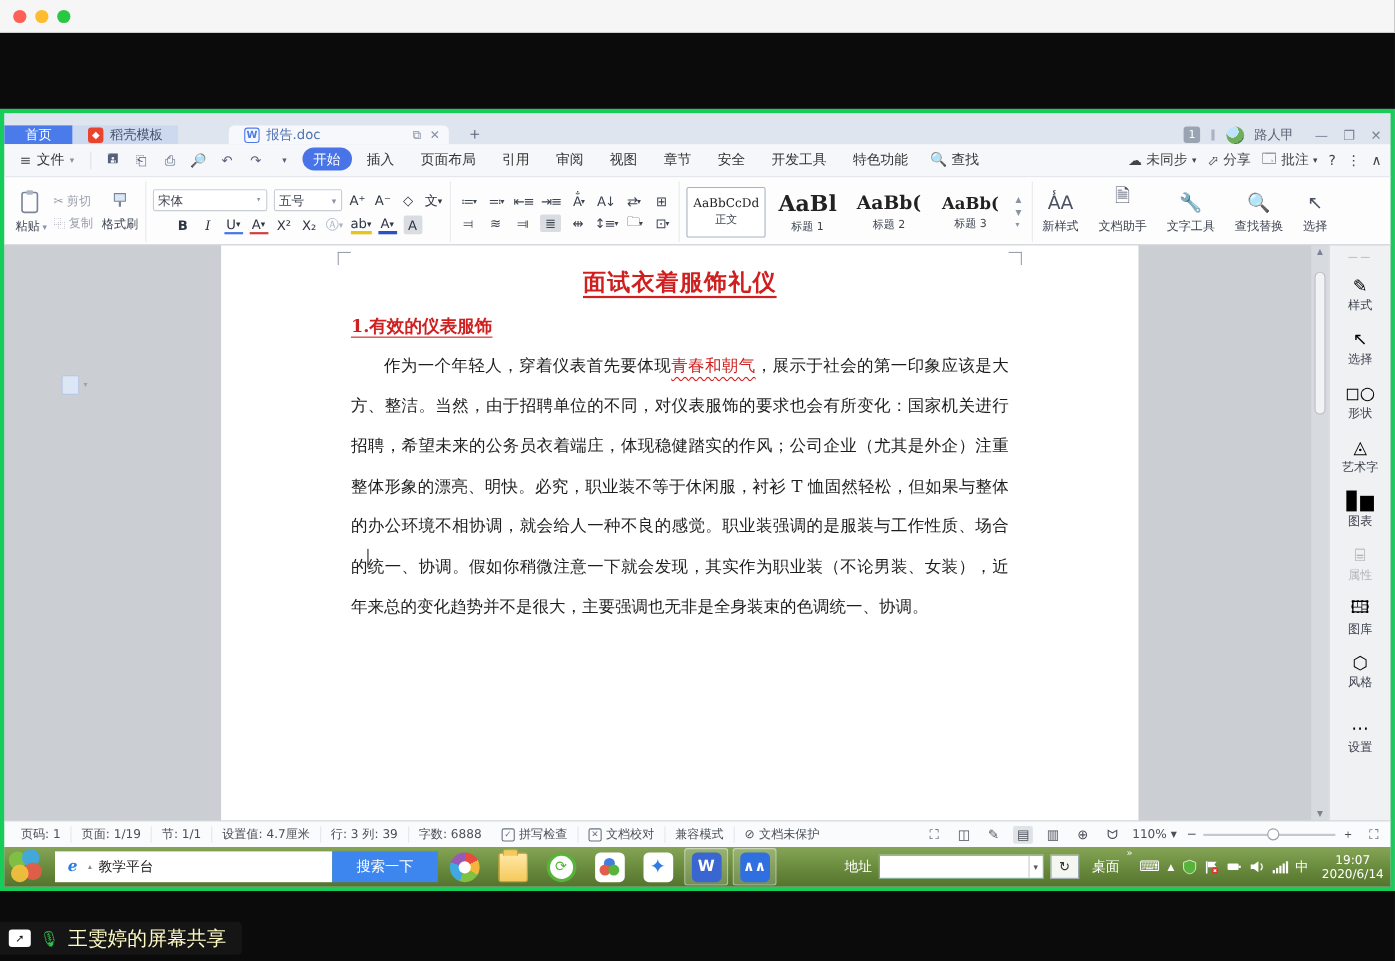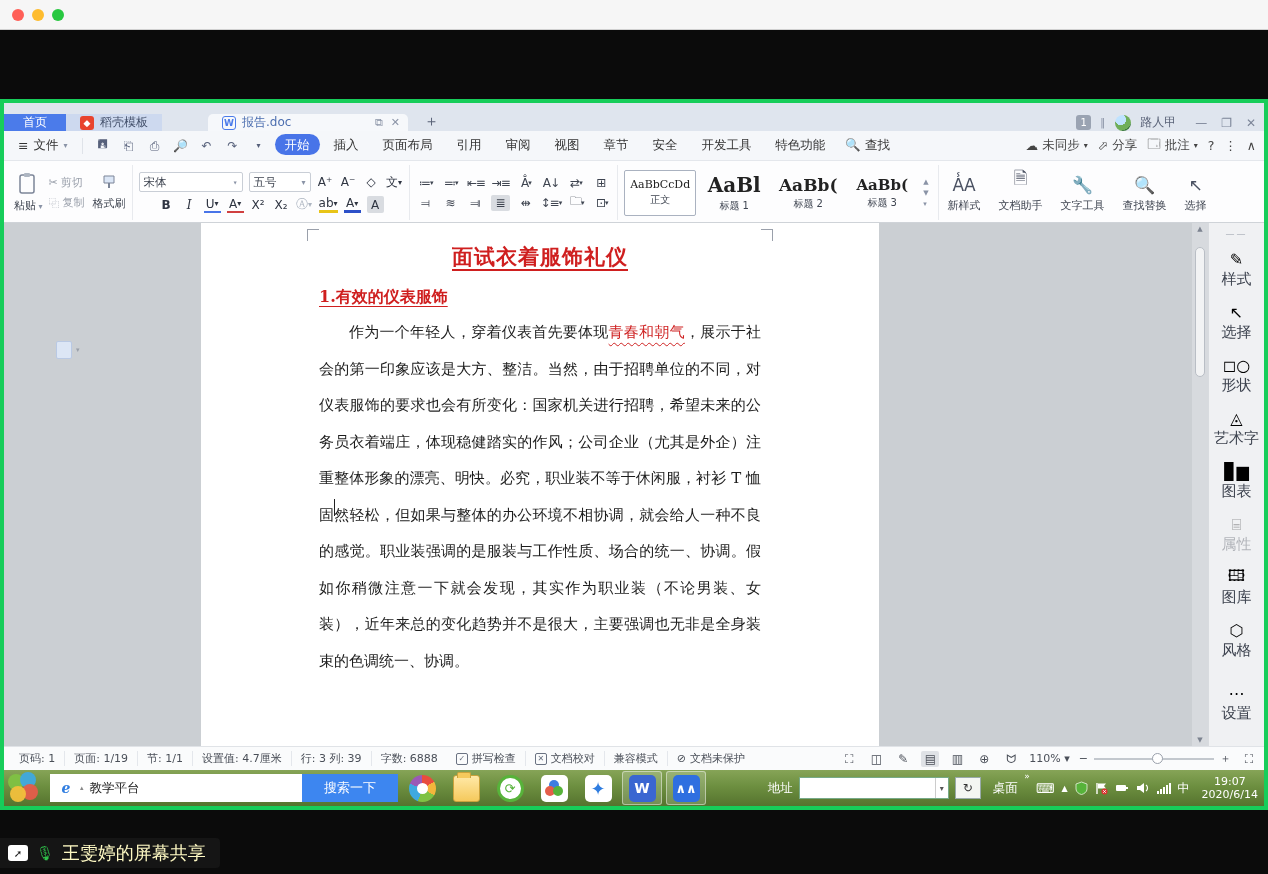--- a/index.html
+++ b/index.html
@@ -81,21 +81,21 @@
   .sprev { font-family:"DejaVu Serif",serif; color:#222; white-space:nowrap; }
   .sprev.body { font-size:11px; } .sprev.h1 { font-size:20px; font-weight:bold; }
   .sprev.h2 { font-size:17px; font-weight:bold; } .sprev.h3 { font-size:15px; font-weight:bold; }
   .slabel { font-size:10px; color:#3e4450; }
   .galarr { display:flex; flex-direction:column; gap:3px; color:#8a93a6; font-size:7px; padding:0 3px; }
   .bigtool { display:flex; flex-direction:column; align-items:center; justify-content:center; gap:3px; padding:0 9px; }
   .bigtool .bt-ic { font-size:17px; color:#4a5162; height:22px; display:flex; align-items:flex-end; }
 
   
   .docwrap { flex:1 1 auto; position:relative; background:#cbcfd3; overflow:hidden; }
-  .page { position:absolute; left:197px; top:0; bottom:0; width:678px; background:#fff;
+  .page { position:absolute; left:197px; top:0; bottom:0; width:834px; background:#fff;
     padding:20px 118px 0 118px; font-family:"DejaVu Serif",serif; color:#1d1d1d; }
   .cropmark { position:absolute; top:6px; width:12px; height:12px; border-color:#9aa0ab; }
   .cm-left { left:106px; border-left:1px solid #9aa0ab; border-top:1px solid #9aa0ab; }
   .cm-right { right:106px; border-right:1px solid #9aa0ab; border-top:1px solid #9aa0ab; }
   .doc-title { text-align:center; color:#cf1f1f; font-size:21px; font-weight:bold;
     text-decoration:underline; text-underline-offset:5px; margin-bottom:16px; letter-spacing:1px; }
   .doc-heading { color:#cf1f1f; font-size:16px; font-weight:bold; text-decoration:underline;
     text-underline-offset:4px; margin-bottom:6px; }
   .doc-p { font-size:15px; line-height:36.5px; text-align:justify; text-indent:2em; }
   .doc-p .red { color:#cf2323; text-decoration:underline wavy #cf2323 1px; text-underline-offset:5px; }
@@ -107,21 +107,21 @@
   
   .side-scroll { position:absolute; right:56px; top:0; bottom:0; width:16px; background:#d7dade;
     display:flex; flex-direction:column; align-items:center; padding:2px 0; }
   .sthumb { width:10px; height:130px; background:#f2f3f4; border:1px solid #b9bec5; border-radius:6px; margin-top:14px; }
   .sarrow { font-size:7px; color:#7c8390; }
   .sidebar { position:absolute; right:0; top:0; bottom:0; width:56px; background:#f0f1f3;
     border-left:1px solid #d8dbdf; display:flex; flex-direction:column; align-items:center; padding-top:6px; }
   .side-handle { color:#a7adb6; font-size:9px; letter-spacing:2px; margin-bottom:4px; }
   .side-item { display:flex; flex-direction:column; align-items:center; gap:2px; padding:7px 0; width:100%; }
   .side-item .si-ic { width:18px; height:18px; display:flex; align-items:center; justify-content:center; }
-  .side-item .si-lb { font-size:15px; color:#3e4450; }
+  .side-item .si-lb { font-size:11px; color:#3e4450; }
   .side-item.disabled { opacity:.35; }
   .side-item.gap-top { margin-top:10px; }
 
   
   .statusbar { height:24px; flex:0 0 24px; background:#fafbfc; border-top:1px solid #e0e3e7;
     display:flex; align-items:center; font-size:11px; color:#4a4f58; padding:0 6px; }
   .st-cell { padding:0 9px; border-right:1px solid #e4e7ec; white-space:nowrap; display:flex; align-items:center; gap:4px; }
   .st-cell:last-of-type { border-right:none; }
   .miniico { width:12px; height:12px; border:1px solid #6a7282; border-radius:2px; font-size:8px;
     display:inline-flex; align-items:center; justify-content:center; color:#6a7282; }

